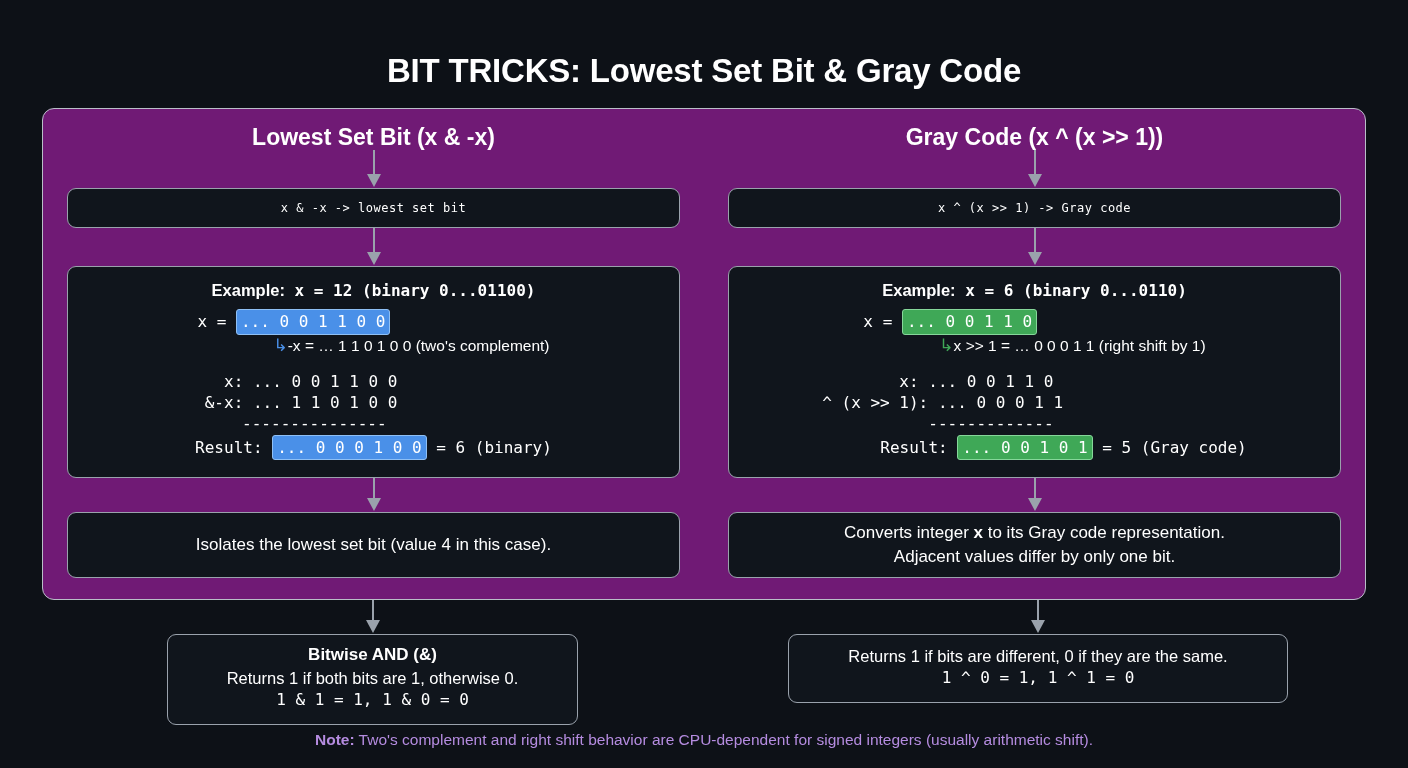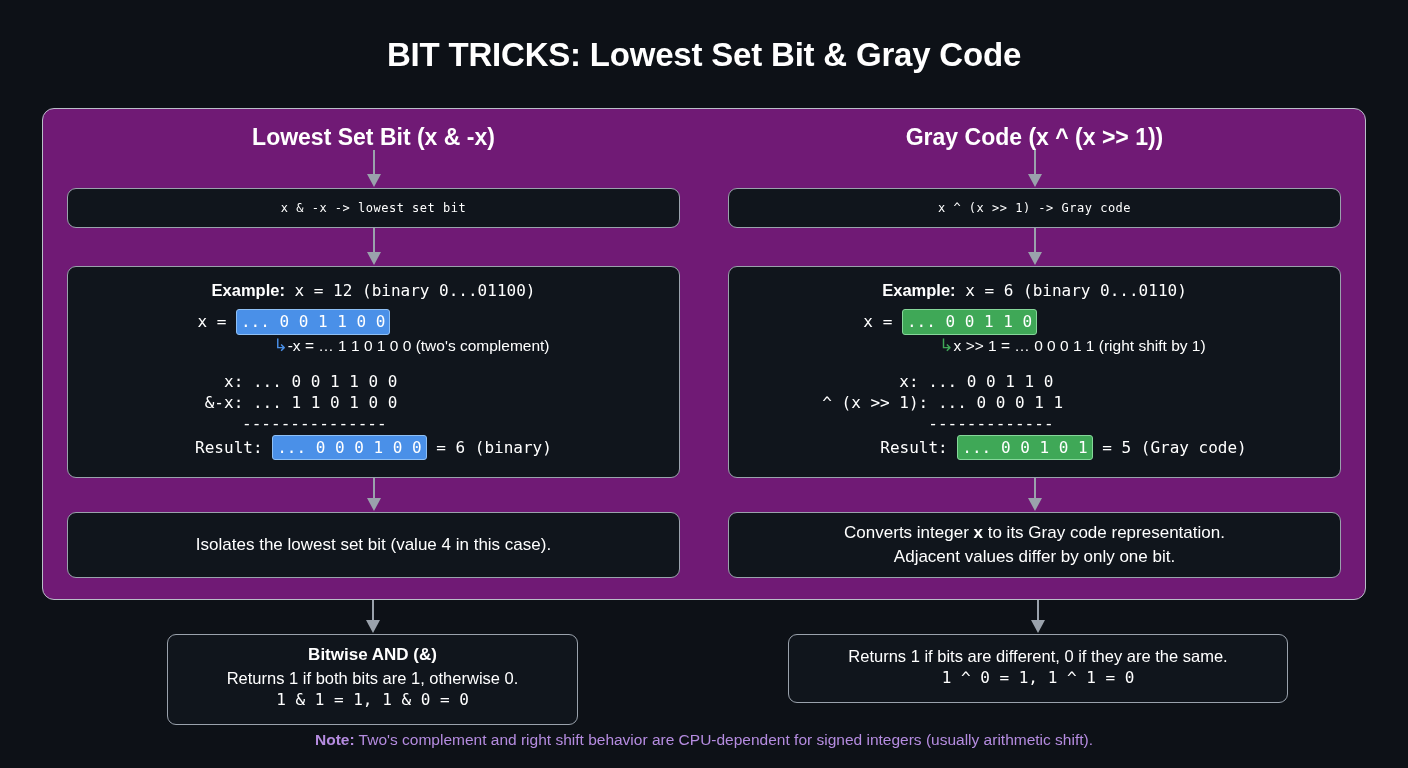--- a/index.html
+++ b/index.html
@@ -23,21 +23,21 @@
     display: flex;
     flex-direction: column;
     align-items: center;
   }
 
   
   .title {
     font-size: 33px;
     font-weight: bold;
     letter-spacing: -0.2px;
-    margin-top: 36px;
+    margin-top: 52px;
     margin-bottom: 0;
     text-align: center;
     color: #ffffff;
   }
 
   
   .outer-panel {
     position: absolute;
     left: 42px;
     top: 108px;
@@ -141,20 +141,21 @@
     white-space: pre;
   }
   .ex-head .lbl {
     font-family: "Liberation Sans", sans-serif;
     font-weight: bold;
     font-size: 16.5px;
   }
   .ex-head .mono {
     font-family: "DejaVu Sans Mono", monospace;
     font-size: 16px;
+    font-weight: bold;
   }
 
   .mono-row {
     font-family: "DejaVu Sans Mono", monospace;
     font-size: 16px;
     white-space: pre;
     line-height: 1.34;
     color: #ffffff;
   }
   .sans-inline {

